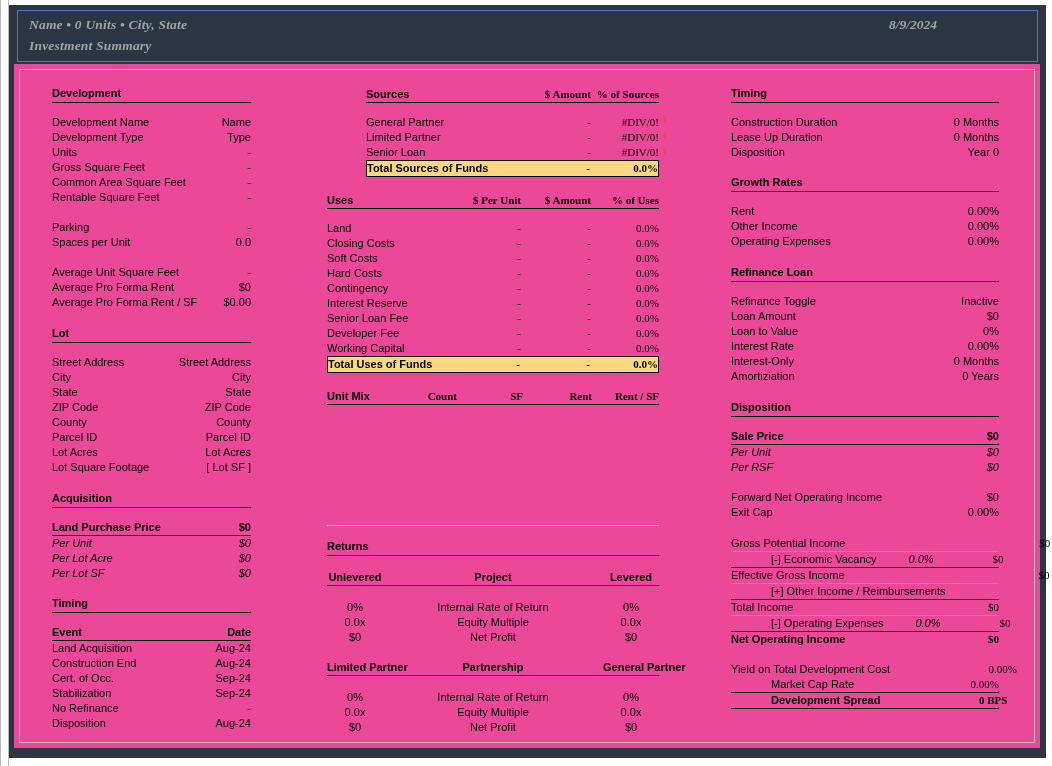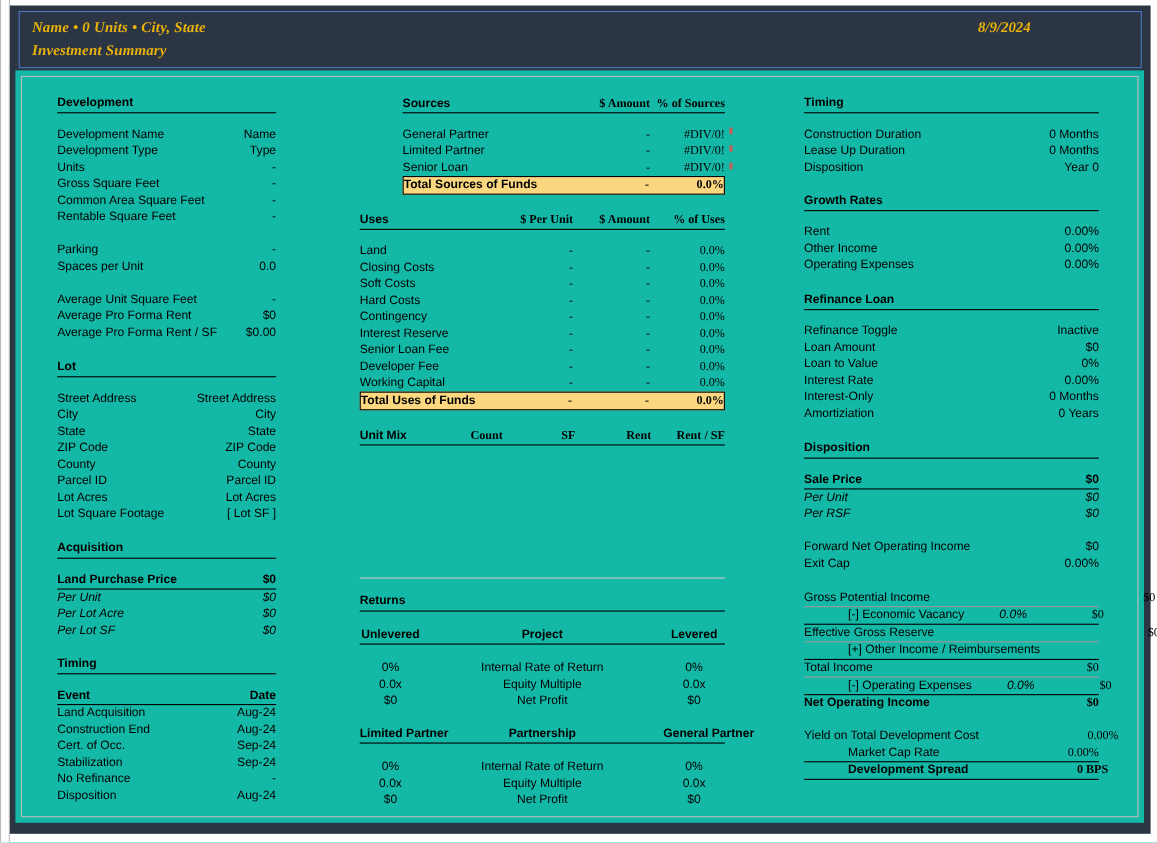--- a/index.html
+++ b/index.html
@@ -5,31 +5,31 @@
   html,body{margin:0;padding:0;}
   body{
     width:1052px;height:766px;position:relative;background:#ffffff;
     font-family:"Liberation Sans","DejaVu Sans",sans-serif;color:#000;
     overflow:hidden;-webkit-font-smoothing:antialiased;
   }
   .gutter{position:absolute;left:0;top:0;bottom:0;width:7px;background:#fff;
     border-left:1px solid #bcbcbc;border-right:1px solid #bcbcbc;}
   .frame{position:absolute;left:9px;top:5px;width:1037px;height:753px;background:#2b3544;}
   .hdr-box{position:absolute;left:8px;right:8px;top:5px;height:50px;
-    border:1.5px solid #4a77c4;color:#eab308;}
+    border:1.5px solid #4a77c4;color:#a3a3a3;}
   .hdr-title{position:absolute;left:11px;top:6px;
     font-family:"Liberation Serif","DejaVu Serif",serif;
     font-weight:bold;font-style:italic;font-size:13.5px;letter-spacing:.2px;}
   .hdr-sub{position:absolute;left:11px;top:27px;
     font-family:"Liberation Serif","DejaVu Serif",serif;
     font-weight:bold;font-style:italic;font-size:13.5px;letter-spacing:.2px;}
   .hdr-date{position:absolute;right:100px;top:6px;
     font-family:"Liberation Serif","DejaVu Serif",serif;
     font-weight:bold;font-style:italic;font-size:13.5px;}
-  .page{position:absolute;left:5px;right:6px;top:59px;bottom:10px;background:#14b8a6;}
+  .page{position:absolute;left:5px;right:6px;top:59px;bottom:10px;background:#ec4899;}
   .page-guide{position:absolute;inset:5px;border:1px solid #bdbdbd;pointer-events:none;}
   .col{position:absolute;top:23px;font-size:11px;}
   .col-left{left:38px;width:199px;}
   .col-mid{left:313px;width:332px;}
   .col-right{left:717px;width:268px;}
   .sec-title{font-weight:bold;font-size:11px;line-height:12px;padding-bottom:3px;
     border-bottom:1px solid #000;white-space:nowrap;}
   .mt12{margin-top:12px;} .mt14{margin-top:14px;} .mt15{margin-top:15px;}
   .mt16{margin-top:16px;} .mt17{margin-top:17px;}
   .kv-row{display:flex;justify-content:space-between;height:15px;line-height:15px;white-space:nowrap;}
@@ -494,21 +494,21 @@
               <span>Gross Potential Income</span>
               <span class="pf-mid"></span>
               <span class="cr">$0</span>
             </div>
             <div class="pf-row rule-dark">
               <span>[-] Economic Vacancy</span>
               <span class="pf-mid">0.0%</span>
               <span class="cr">$0</span>
             </div>
             <div class="pf-row rule-thin">
-              <span>Effective Gross Reserve</span>
+              <span>Effective Gross Income</span>
               <span class="pf-mid"></span>
               <span class="cr">$0</span>
             </div>
             <div class="pf-row rule-dark">
               <span>[+] Other Income / Reimbursements</span>
               <span class="pf-mid"></span>
               <span class="cr">$0</span>
             </div>
             <div class="pf-row rule-thin">
               <span>Total Income</span>

